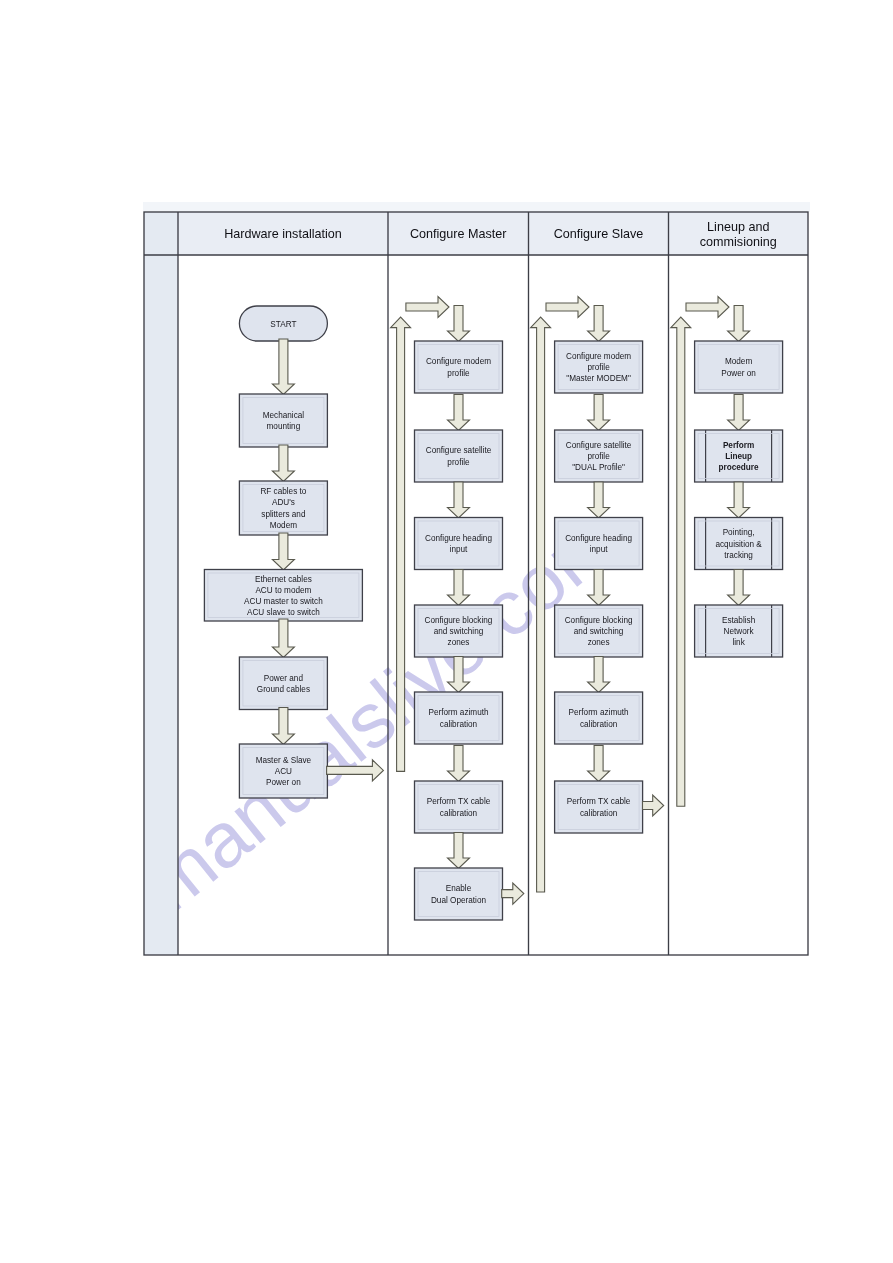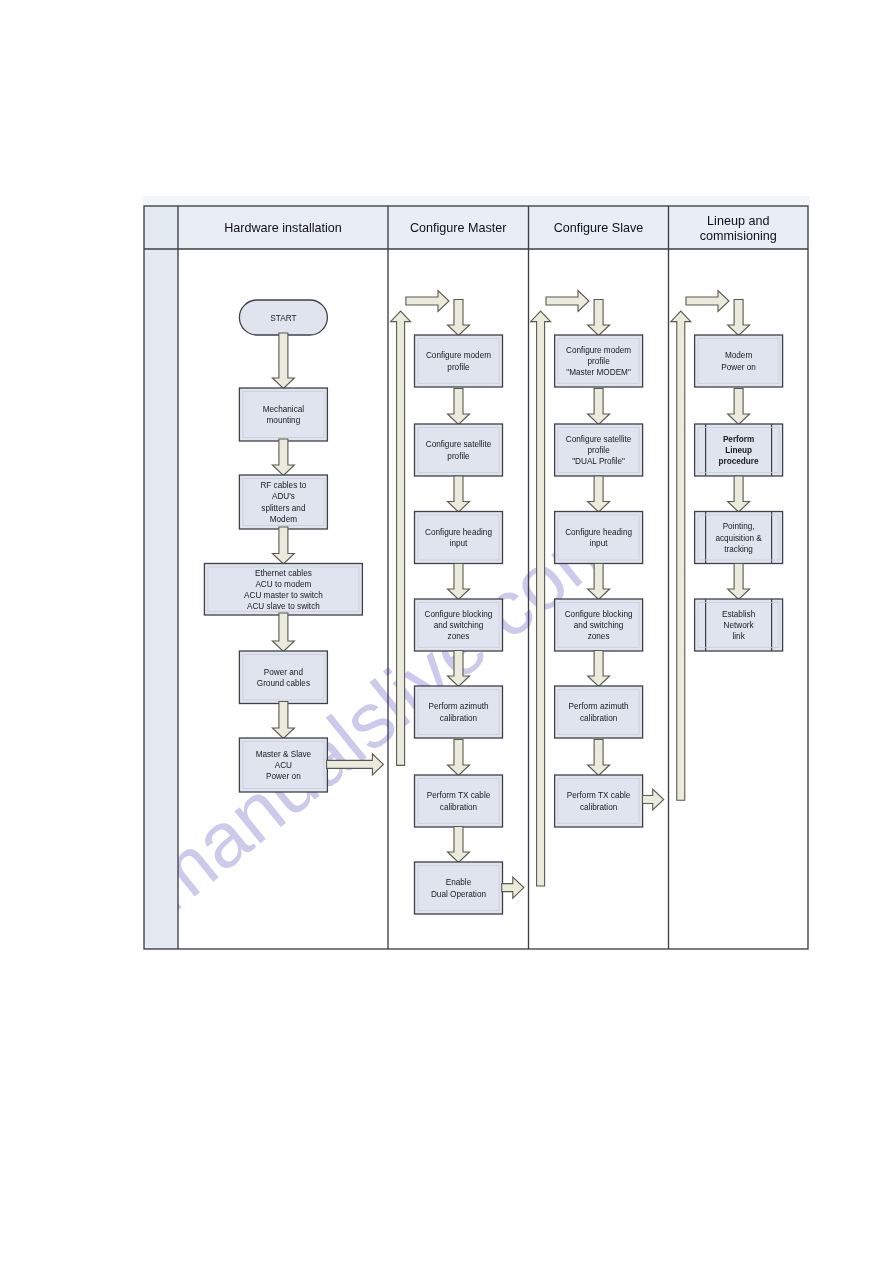--- a/index.html
+++ b/index.html
@@ -1,19 +1,19 @@
 <!DOCTYPE html>
 <html><head>
 <meta charset="utf-8">
 <title>Flowchart</title>
 <style>
   html,body{margin:0;padding:0;}
   body{width:893px;height:1263px;background:#ffffff;font-family:"Liberation Sans",sans-serif;overflow:hidden;}
   #page{position:relative;width:893px;height:1263px;background:#fff;}
-  #figwrap{position:absolute;left:143px;top:196px;width:667px;height:755px;}
+  #figwrap{position:absolute;left:143px;top:202px;width:667px;height:755px;}
   #wmwrap{position:absolute;left:0;top:0;width:893px;height:1263px;pointer-events:none;}
   svg{display:block;overflow:visible;}
   .bx{fill:#dfe4ee;stroke:#3f4049;stroke-width:1.3;}
   .bxi{fill:none;stroke:#c9cedb;stroke-width:0.8;}
   .bar{stroke:#3f4049;stroke-width:1.2;}
   .arw{fill:#eaeadd;stroke:#59594e;stroke-width:1.1;stroke-linejoin:miter;}
   .tbl{fill:none;stroke:#3d3e46;stroke-width:1.35;}
   .tln{stroke:#3d3e46;stroke-width:1.35;}
   .tx{font-family:"Liberation Sans",sans-serif;font-size:8.2px;fill:#19191f;text-anchor:middle;}
   .txb{font-weight:bold;}

